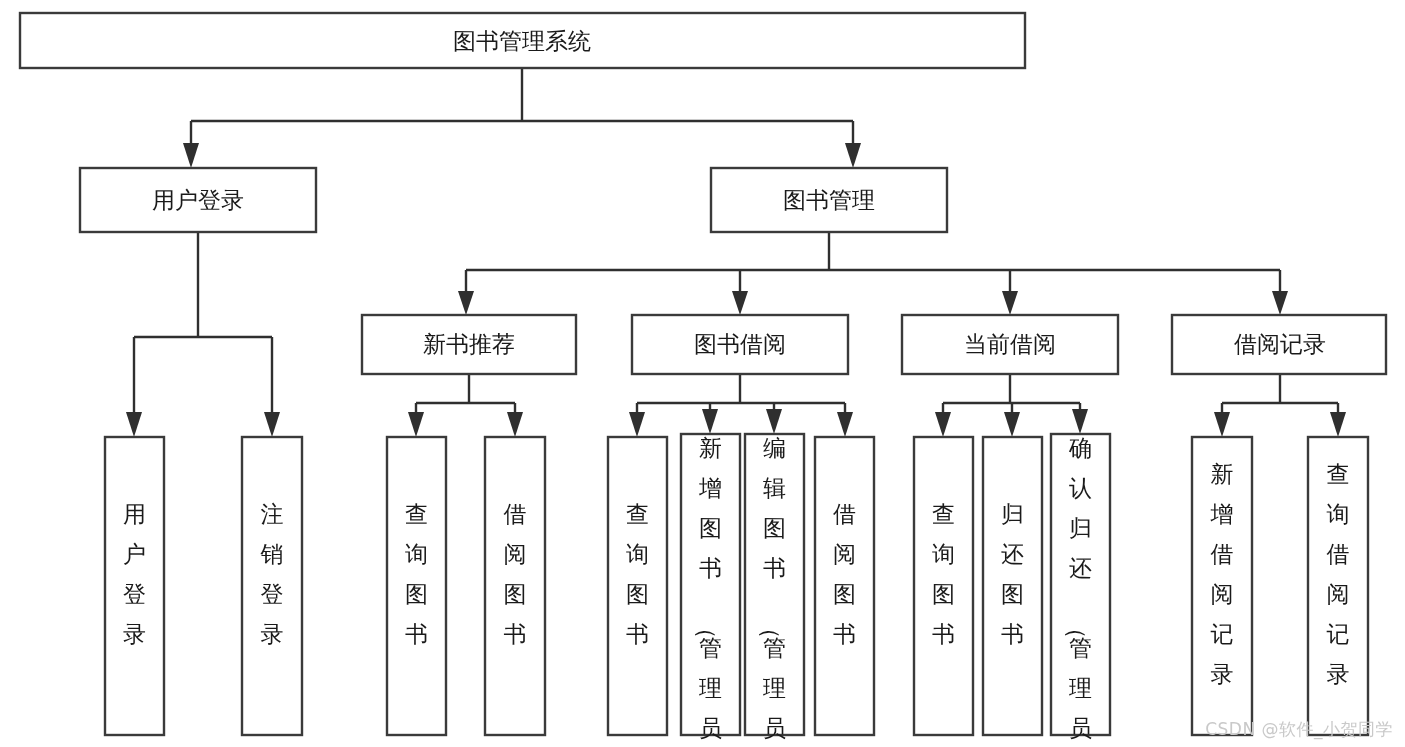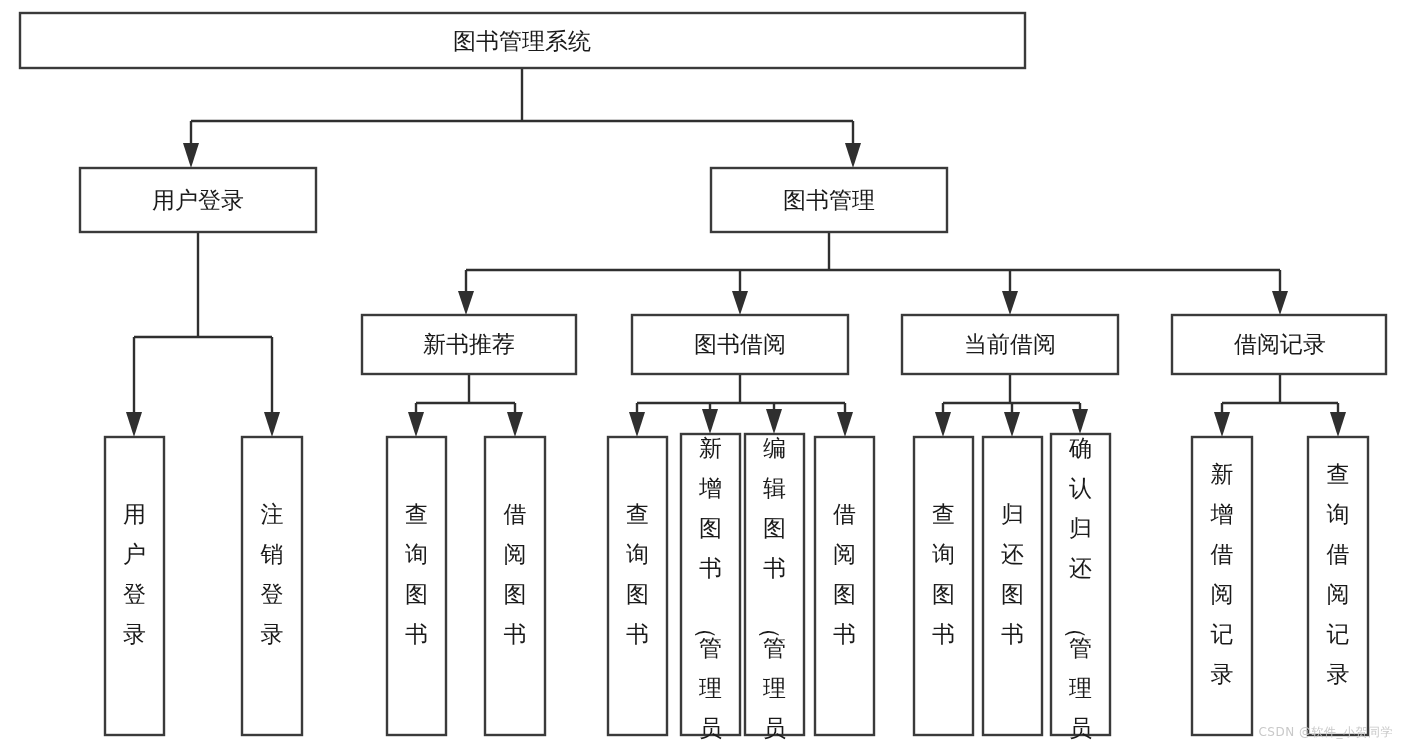--- a/index.html
+++ b/index.html
@@ -47,21 +47,21 @@
   }
   .arrow-head {
     fill: #2f2f2f;
     stroke: none;
   }
   .watermark {
     position: absolute;
     right: 12px;
     bottom: 6px;
     font-family: "DejaVu Sans", "Liberation Sans", sans-serif;
-    font-size: 12px;
+    font-size: 17px;
     color: #c9c9c9;
     white-space: nowrap;
     letter-spacing: 0.5px;
     pointer-events: none;
   }
 </style>
 </head>
 <body>
 
 <svg id="diagram" viewBox="0 0 1405 747">

